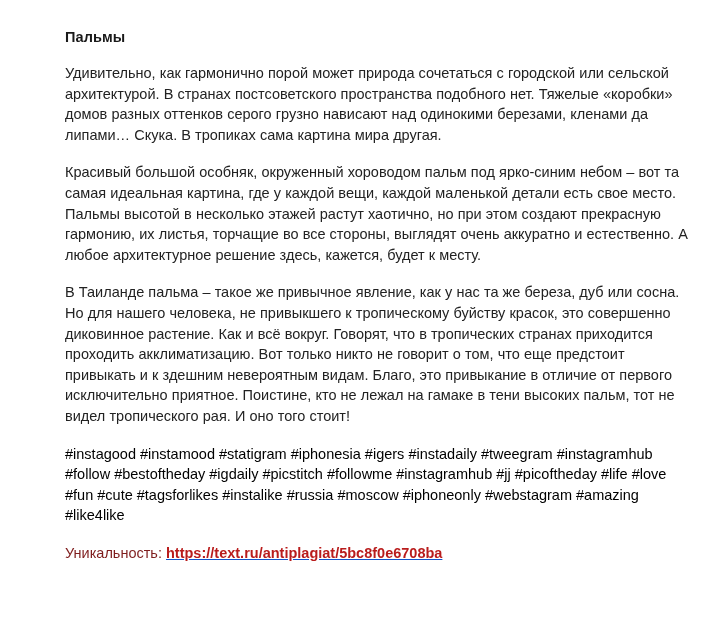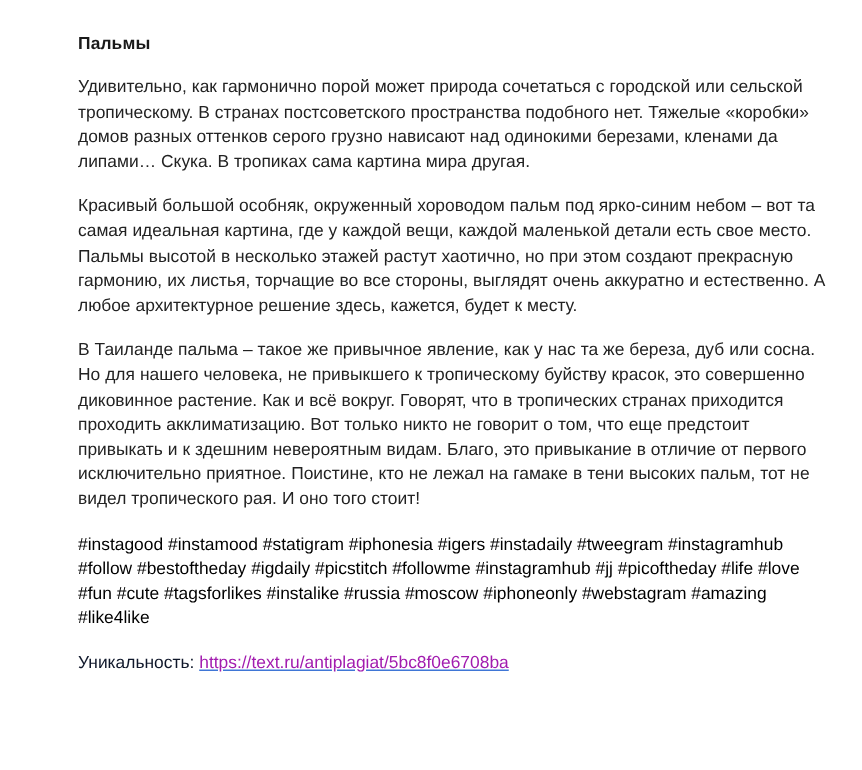--- a/index.html
+++ b/index.html
@@ -53,39 +53,40 @@
     color: #000000;
     width: 610px;
   }
   .uniqueness {
     font-size: 14.5px;
     line-height: 20.6px;
     margin: 0;
     color: #222222;
   }
   .uniqueness-label {
-    color: #0f172a;
+    color: #7f1d1d;
   }
   .uniqueness-link {
-    color: #a21caf;
+    color: #b91c1c;
     text-decoration: underline;
     text-decoration-color: #1155cc;
     text-underline-offset: 1px;
     cursor: pointer;
+    font-weight: bold;
   }
 </style>
 </head>
 <body>
 
 <div class="page">
   <article class="article">
 
     <h1 class="article-title">Пальмы</h1>
 
-    <p class="para">Удивительно, как гармонично порой может природа сочетаться с городской или сельской тропическому. В странах постсоветского пространства подобного нет. Тяжелые «коробки» домов разных оттенков серого грузно нависают над одинокими березами, кленами да липами… Скука. В тропиках сама картина мира другая.</p>
+    <p class="para">Удивительно, как гармонично порой может природа сочетаться с городской или сельской архитектурой. В странах постсоветского пространства подобного нет. Тяжелые «коробки» домов разных оттенков серого грузно нависают над одинокими березами, кленами да липами… Скука. В тропиках сама картина мира другая.</p>
 
     <p class="para">Красивый большой особняк, окруженный хороводом пальм под ярко-синим небом – вот та самая идеальная картина, где у каждой вещи, каждой маленькой детали есть свое место. Пальмы высотой в несколько этажей растут хаотично, но при этом создают прекрасную гармонию, их листья, торчащие во все стороны, выглядят очень аккуратно и естественно. А любое архитектурное решение здесь, кажется, будет к месту.</p>
 
     <p class="para">В Таиланде пальма – такое же привычное явление, как у нас та же береза, дуб или сосна. Но для нашего человека, не привыкшего к тропическому буйству красок, это совершенно диковинное растение. Как и всё вокруг. Говорят, что в тропических странах приходится проходить акклиматизацию. Вот только никто не говорит о том, что еще предстоит привыкать и к здешним невероятным видам. Благо, это привыкание в отличие от первого исключительно приятное. Поистине, кто не лежал на гамаке в тени высоких пальм, тот не видел тропического рая. И оно того стоит!</p>
 
     <p class="tags">#instagood #instamood #statigram #iphonesia #igers #instadaily #tweegram #instagramhub #follow #bestoftheday #igdaily #picstitch #followme #instagramhub #jj #picoftheday #life #love #fun #cute #tagsforlikes #instalike #russia #moscow #iphoneonly #webstagram #amazing #like4like</p>
 
     <p class="uniqueness">
       <span class="uniqueness-label">Уникальность:</span>
       <span> </span>

